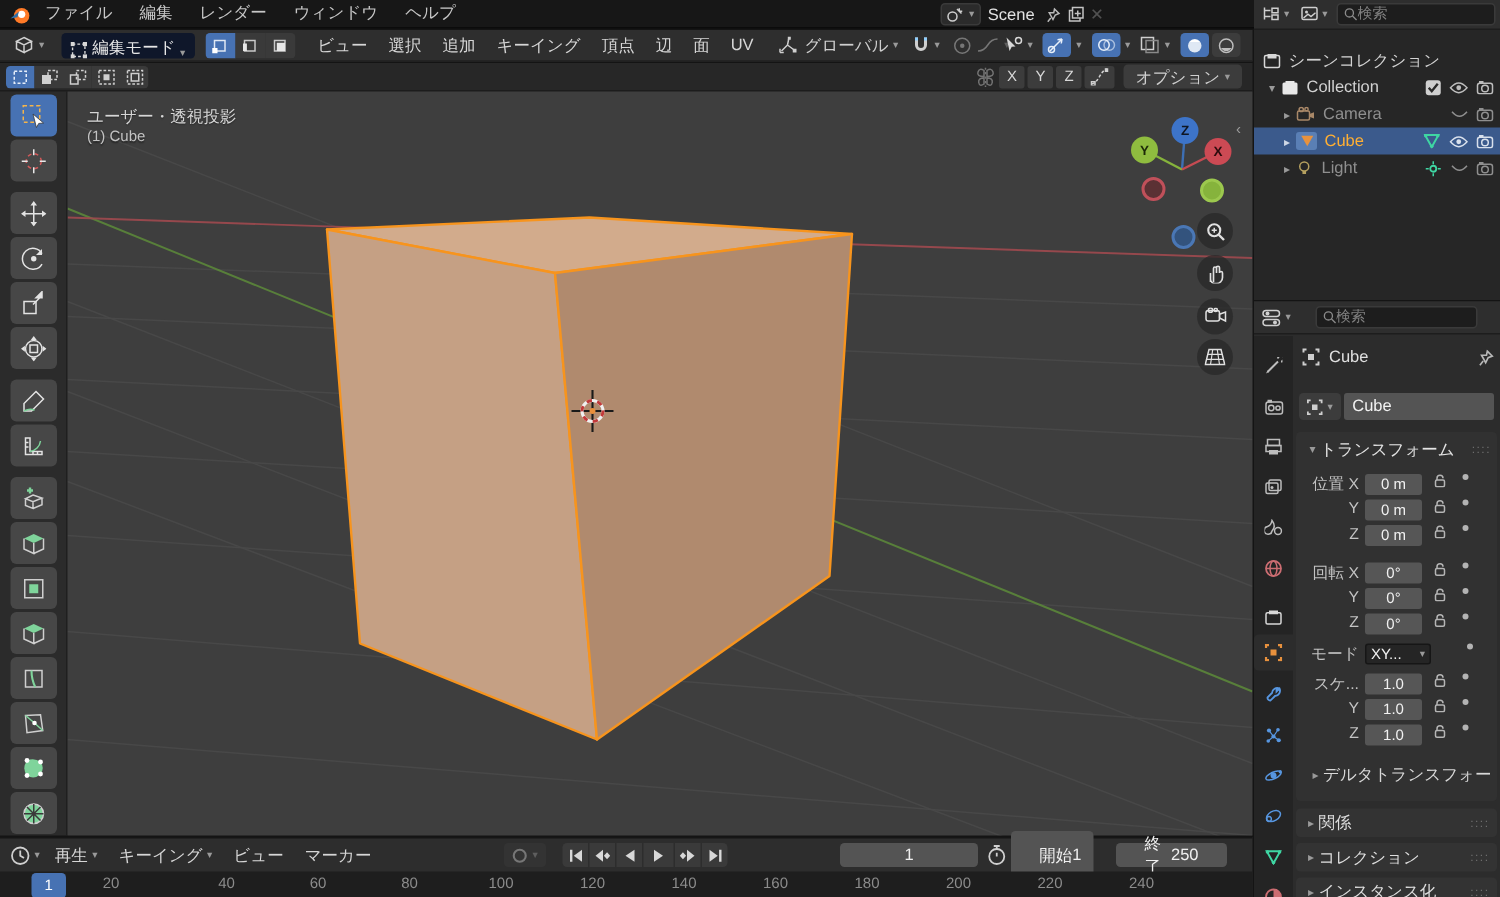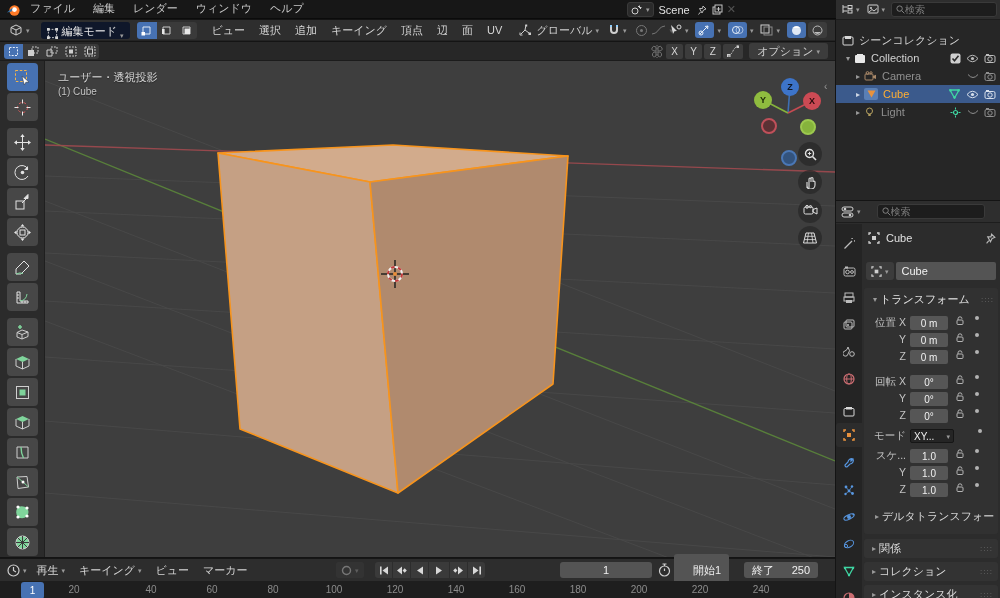--- a/index.html
+++ b/index.html
@@ -1003,21 +1003,21 @@
     <span style="position:absolute;left:658px">
         <svg width="13" height="14" viewBox="0 0 13 14">
           <circle cx="6.5" cy="8" r="5" fill="none" stroke="#cfcfcf" stroke-width="1.2"></circle>
           <path d="M6.5 5.5 V8 M4.5 1 h4 M6.5 1 v2" stroke="#cfcfcf" stroke-width="1.2"></path>
         </svg>
       </span>
     <div class="tl-field" style="position:absolute;left:674px;width:55px;justify-content:flex-end;padding:16px 8px">
       <span>開始</span>
         <span>1</span>
     </div>
-    <div class="tl-field" style="position:absolute;left:744px;width:74px;justify-content:space-between;padding:0 8px">
+    <div class="tl-field" style="position:absolute;left:744px;width:74px;justify-content:space-between;padding:0 19px">
       <span>終了</span>
         <span>250</span>
     </div>
   </div>
   <div id="tl-ruler">
     <span class="tick" style="left:74px">20</span>
     <span class="tick" style="left:151px">40</span>
     <span class="tick" style="left:212px">60</span>
     <span class="tick" style="left:273px">80</span>
     <span class="tick" style="left:334px">100</span>

